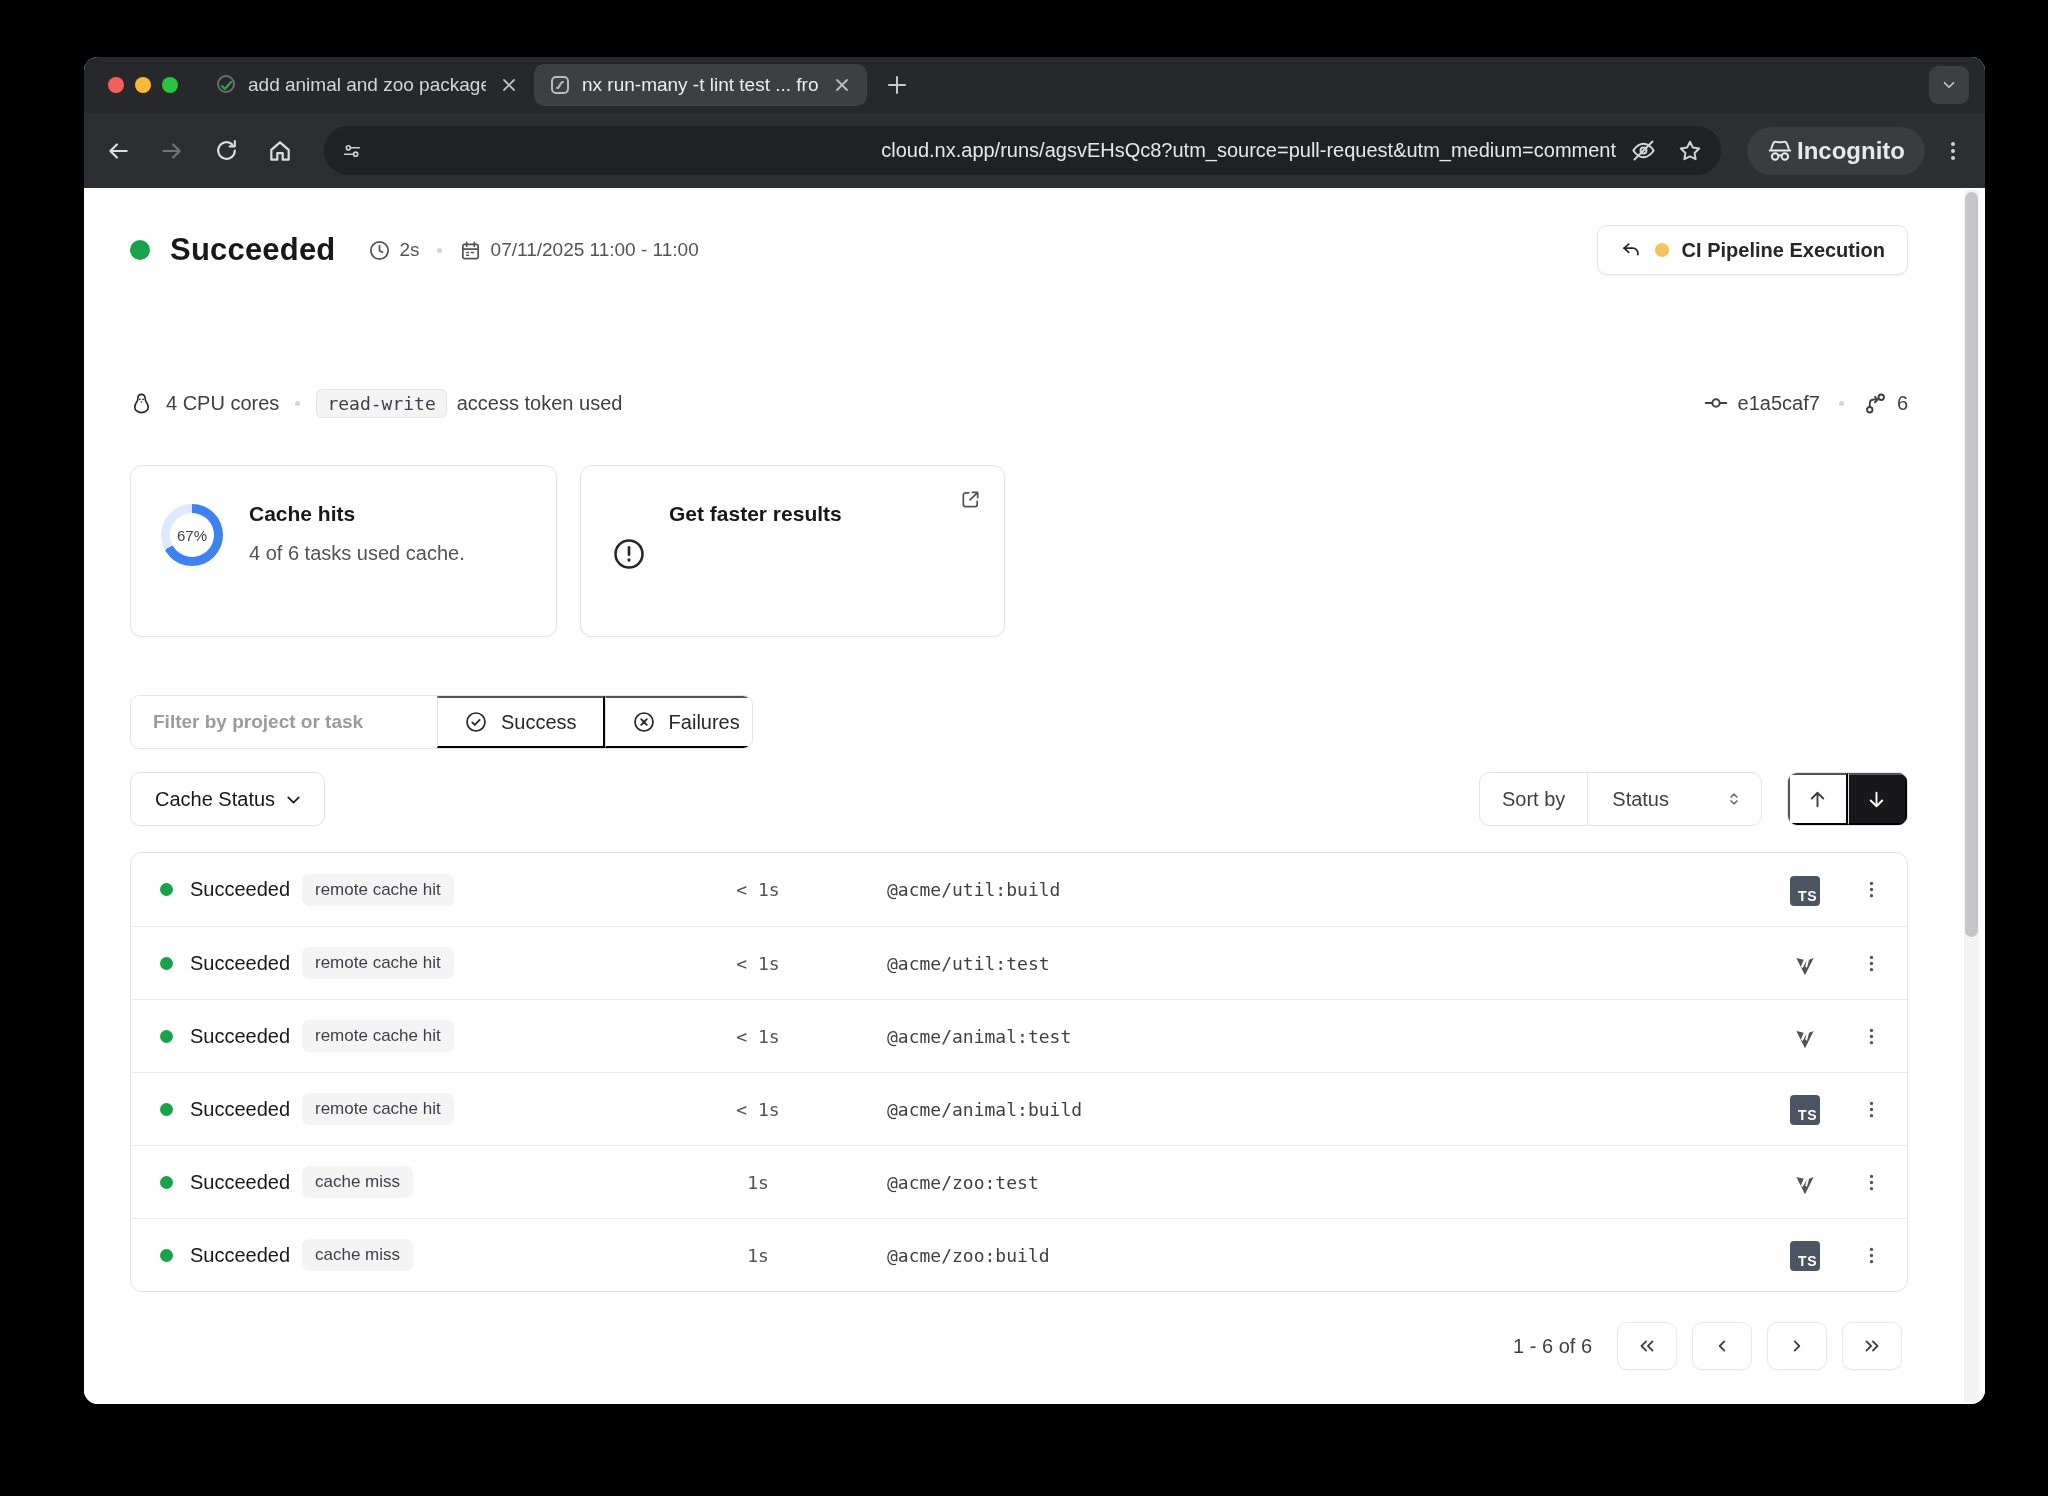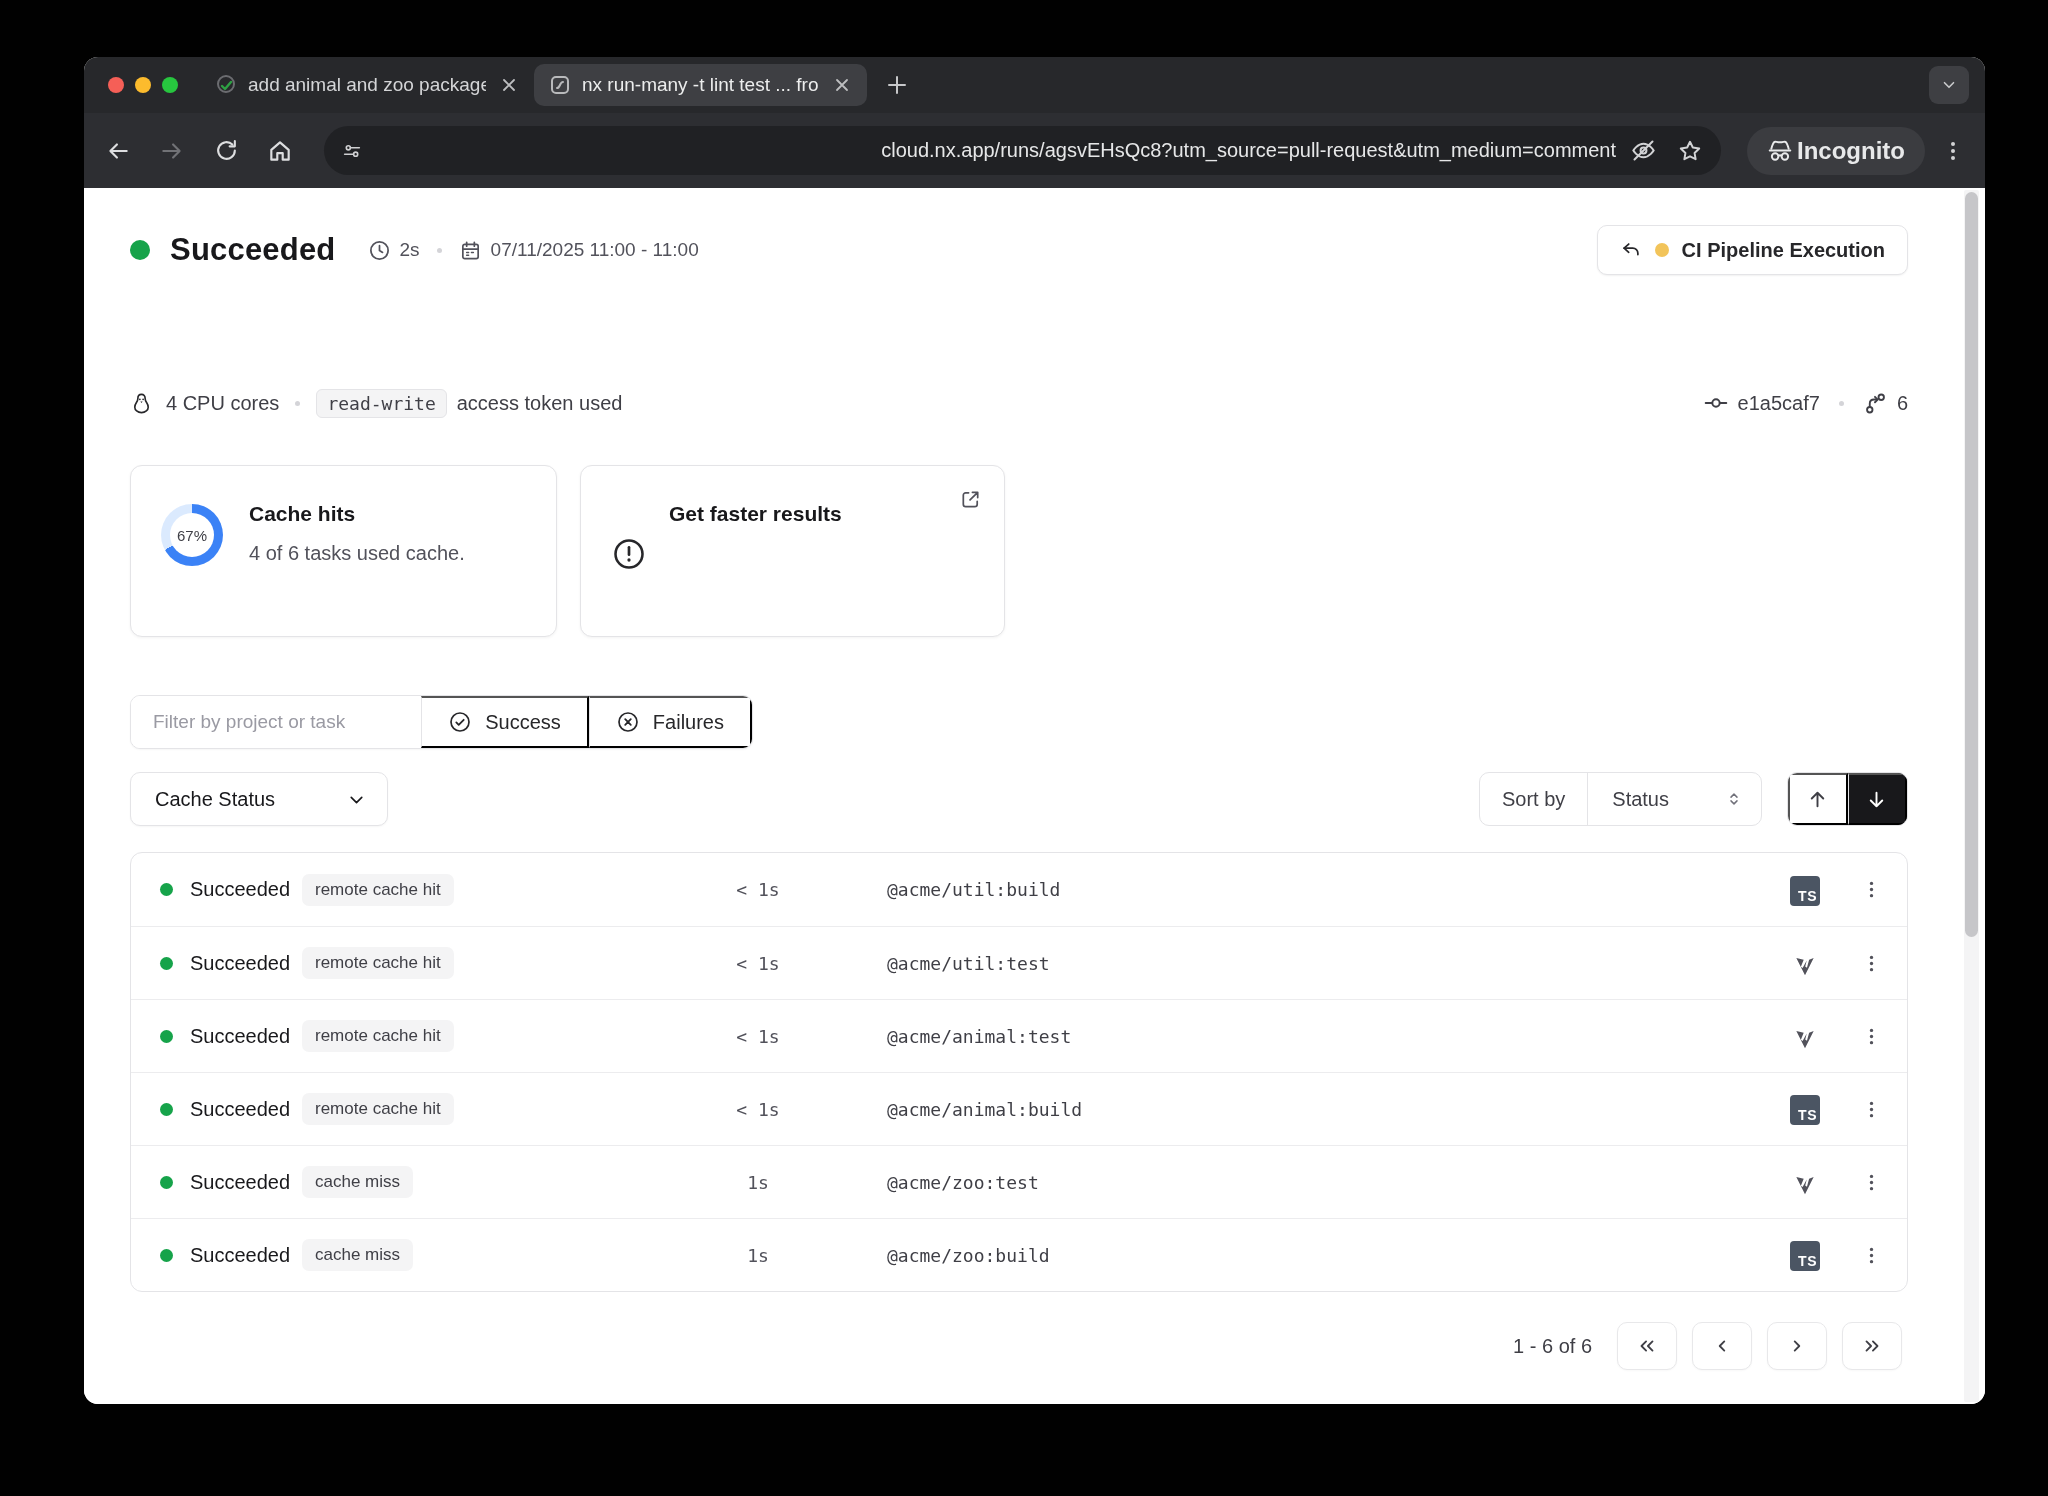--- a/index.html
+++ b/index.html
@@ -53,25 +53,25 @@
   .card2 { left:496px; width:425px; gap:22px; position:absolute; }
   .donut { width:62px; height:62px; border-radius:50%; position:relative; flex:none; margin-top:2px; }
   .donut::after { content:""; position:absolute; inset:9px; background:#fff; border-radius:50%; }
   .donut .pct { position:absolute; inset:0; display:flex; align-items:center; justify-content:center; font-size:15px; color:#3f3f46; z-index:1; }
   .card-title { font-size:21px; font-weight:700; color:#18181b; margin-bottom:10px; }
   .card-sub { font-size:20px; color:#52525b; line-height:1.7; }
   .alert-wrap { flex:none; margin-top:34px; color:#27272a; }
   .ext-link { position:absolute; top:22px; right:22px; color:#52525b; }
 
   .filter-group { left:46px; top:507px; width:623px; height:54px; display:flex; border:1px solid #e4e4e7; border-radius:10px; background:#fff; overflow:hidden; box-shadow:0 1px 2px rgba(0,0,0,.04); }
-  .filter-input { width:306px; border:none; outline:none; padding:0 22px; font-size:19px; font-family:"Liberation Sans",sans-serif; color:#c2410c; }
+  .filter-input { width:306px; border:none; outline:none; padding:0 22px; font-size:19px; font-family:"Liberation Sans",sans-serif; color:#c2410c;font-weight:bold; }
   .filter-input::placeholder { color:#9a9aa3; }
   .seg-btn { display:flex; align-items:center; gap:13px; padding:0 26px; border-left:1px solid #e4e4e7; background:#fff; font-size:20px; color:#27272a; font-family:"Liberation Sans",sans-serif; }
 
-  .cache-status-btn { left:46px; top:584px; width:258px; height:54px; border:1px solid #e4e4e7; border-radius:10px; background:#fff; display:flex; align-items:center; justify-content:space-between; padding:0 20px 0 24px; font-size:20px; color:#18181b; box-shadow:0 1px 2px rgba(0,0,0,.04); }
+  .cache-status-btn { left:46px; top:584px; width:195px; height:54px; border:1px solid #e4e4e7; border-radius:10px; background:#fff; display:flex; align-items:center; justify-content:space-between; padding:0 20px 0 24px; font-size:20px; color:#18181b; box-shadow:0 1px 2px rgba(0,0,0,.04); }
   .sort-group { top:584px; right:223px; height:54px; display:flex; border:1px solid #e4e4e7; border-radius:10px; overflow:hidden; background:#fff; }
   .sort-label { display:flex; align-items:center; padding:0 22px; font-size:20px; color:#3f3f46; }
   .sort-select { display:flex; align-items:center; gap:56px; padding:0 18px 0 24px; border-left:1px solid #e4e4e7; font-size:20px; color:#3f3f46; }
   .dir-group { top:584px; right:77px; height:54px; width:121px; display:flex; border:1px solid #e4e4e7; border-radius:10px; overflow:hidden; }
   .dir-btn { width:60px; display:flex; align-items:center; justify-content:center; background:#fff; color:#3f3f46; }
   .dir-btn.activeDir { background:#18181b; color:#fff; }
   .dir-btn + .dir-btn { border-left:1px solid #e4e4e7; }
 
   .table { left:46px; top:664px; right:77px; border:1px solid #e4e4e7; border-radius:12px; overflow:hidden; background:#fff; }
   .row { position:relative; height:73px; display:flex; align-items:center; }

